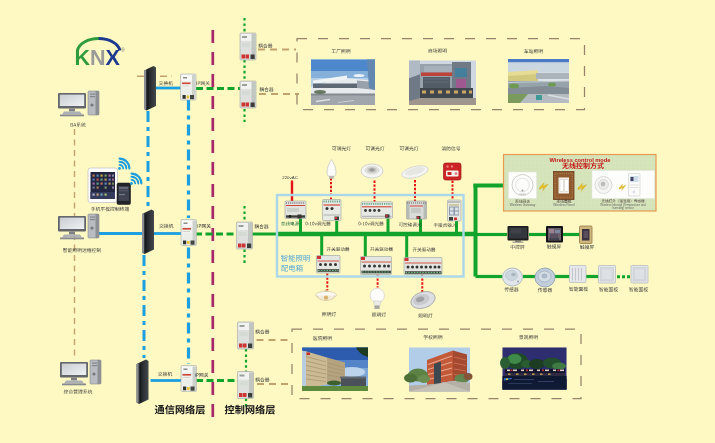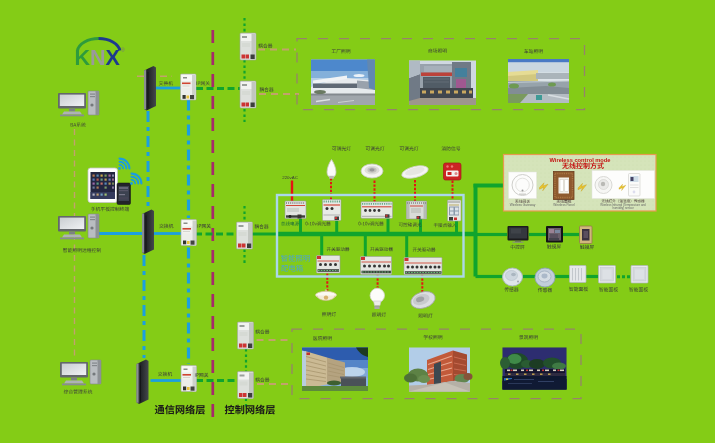--- a/index.html
+++ b/index.html
@@ -1,16 +1,16 @@
 <!DOCTYPE html>
 <html><head>
 <meta charset="utf-8">
 <style>
 html,body{margin:0;padding:0;background:#fff;}
-#c{position:relative;width:715px;height:443px;background:#84cc16;font-family:"Liberation Sans",sans-serif;overflow:hidden;}
+#c{position:relative;width:715px;height:443px;background:#fef9c3;font-family:"Liberation Sans",sans-serif;overflow:hidden;}
 svg{position:absolute;left:0;top:0;}
 text{font-family:"Liberation Sans",sans-serif;}
 </style>
 </head>
 <body>
 <div id="c">
 <svg width="715" height="443" viewBox="0 0 715 443">
 <defs>
 <linearGradient id="arcg" x1="0" y1="0" x2="1" y2="0">
  <stop offset="0" stop-color="#2e9b3c"></stop>

